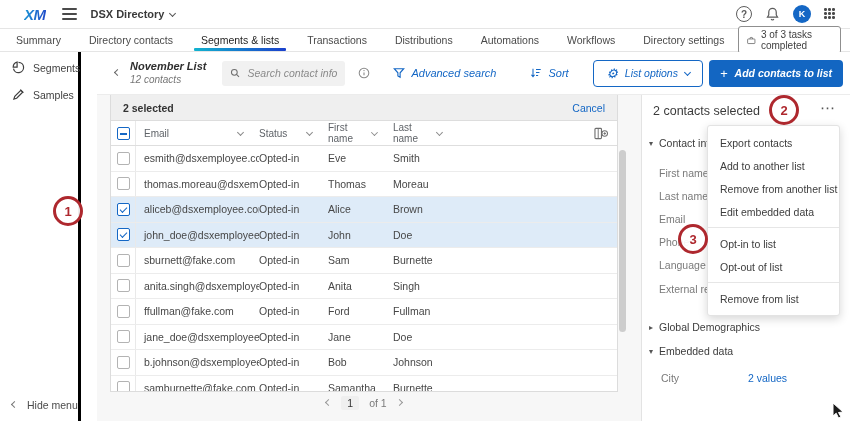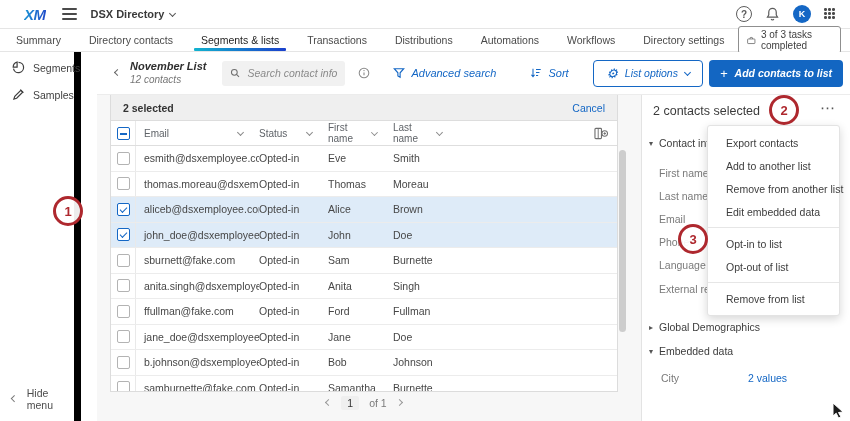--- a/index.html
+++ b/index.html
@@ -29,21 +29,21 @@
           border-bottom:1px solid #e5e5e5;display:flex;align-items:center;}
   .tabs{display:flex;height:100%;margin-left:2px;}
   .tab{position:relative;display:flex;align-items:center;padding:0 14px;font-size:10.5px;color:#4a4a4a;cursor:pointer;white-space:nowrap;}
   .tab.active{color:#1f1f1f;}
   .tab.active::after{content:"";position:absolute;left:7px;right:7px;bottom:0;height:3px;
           background:linear-gradient(90deg,#12b3cf,#1b40cc);border-radius:1px;}
   .tasks-badge{margin-left:auto;margin-right:9px;display:flex;align-items:center;gap:5px;
           border:1px solid #8f8f8f;border-radius:3px;padding:2px 8px;font-size:10px;color:#3f3f3f;background:#fff;}
 
   
-  .sidebar{position:absolute;left:0;top:52px;width:81px;height:369px;background:#fff;border-right:7px solid #000000;}
+  .sidebar{position:absolute;left:0;top:52px;width:81px;height:369px;background:#fff;border-right:3px solid #000000;}
   .side-item{display:flex;align-items:center;gap:8px;margin:4px 5px;padding:5px 7px;border-radius:3px;
           font-size:10.5px;color:#3f3f3f;cursor:pointer;}
   .side-item.active{background:#e7f1fb;color:#1467c5;font-weight:bold;}
   .side-item svg{flex:0 0 auto;}
   .hide-menu{position:absolute;left:12px;bottom:10px;display:flex;align-items:center;gap:10px;
           font-size:10.5px;color:#4c4c4c;cursor:pointer;}
 
   
   .toolbar{position:absolute;left:97px;top:52px;width:753px;height:43px;background:#fff;
           border-bottom:1px solid #ececec;display:flex;align-items:center;font-style:italic;}
@@ -110,21 +110,21 @@
   .ed-head{left:7px;top:250px;}
   .fields{position:absolute;left:17px;top:66px;}
   .field-row{height:23.2px;display:flex;align-items:center;font-size:10.5px;color:#7a7a7a;white-space:nowrap;}
   .ed-row{position:absolute;left:19px;top:277px;width:176px;display:flex;align-items:center;font-size:10.5px;}
   .ed-label{color:#7a7a7a;}
   .ed-value{position:absolute;left:87px;color:#1467c5;cursor:pointer;}
 
   
   .ctx-menu{position:absolute;left:707px;top:125px;width:133px;background:#fff;border:1px solid #e3e3e3;
         border-radius:3px;box-shadow:0 3px 10px rgba(0,0,0,.16);padding:5px 0;z-index:40;}
-  .ctx-item{height:23px;display:flex;align-items:center;padding:0 6px 0 18px;font-size:10.5px;
+  .ctx-item{height:23px;display:flex;align-items:center;padding:0 6px 0 12px;font-size:10.5px;
         color:#3d3d3d;cursor:pointer;white-space:nowrap;}
   .ctx-div{height:1px;background:#e6e6e6;margin:4px 0;}
 
   
   .ann{position:absolute;width:30px;height:30px;border:3px solid #ae282e;border-radius:50%;
         background:rgba(255,255,255,.93);color:#ae282e;font-size:13px;font-weight:bold;
         display:flex;align-items:center;justify-content:center;z-index:50;}
   .ann1{left:53px;top:196px;}
   .ann2{left:769px;top:95px;}
   .ann3{left:678px;top:224px;}

